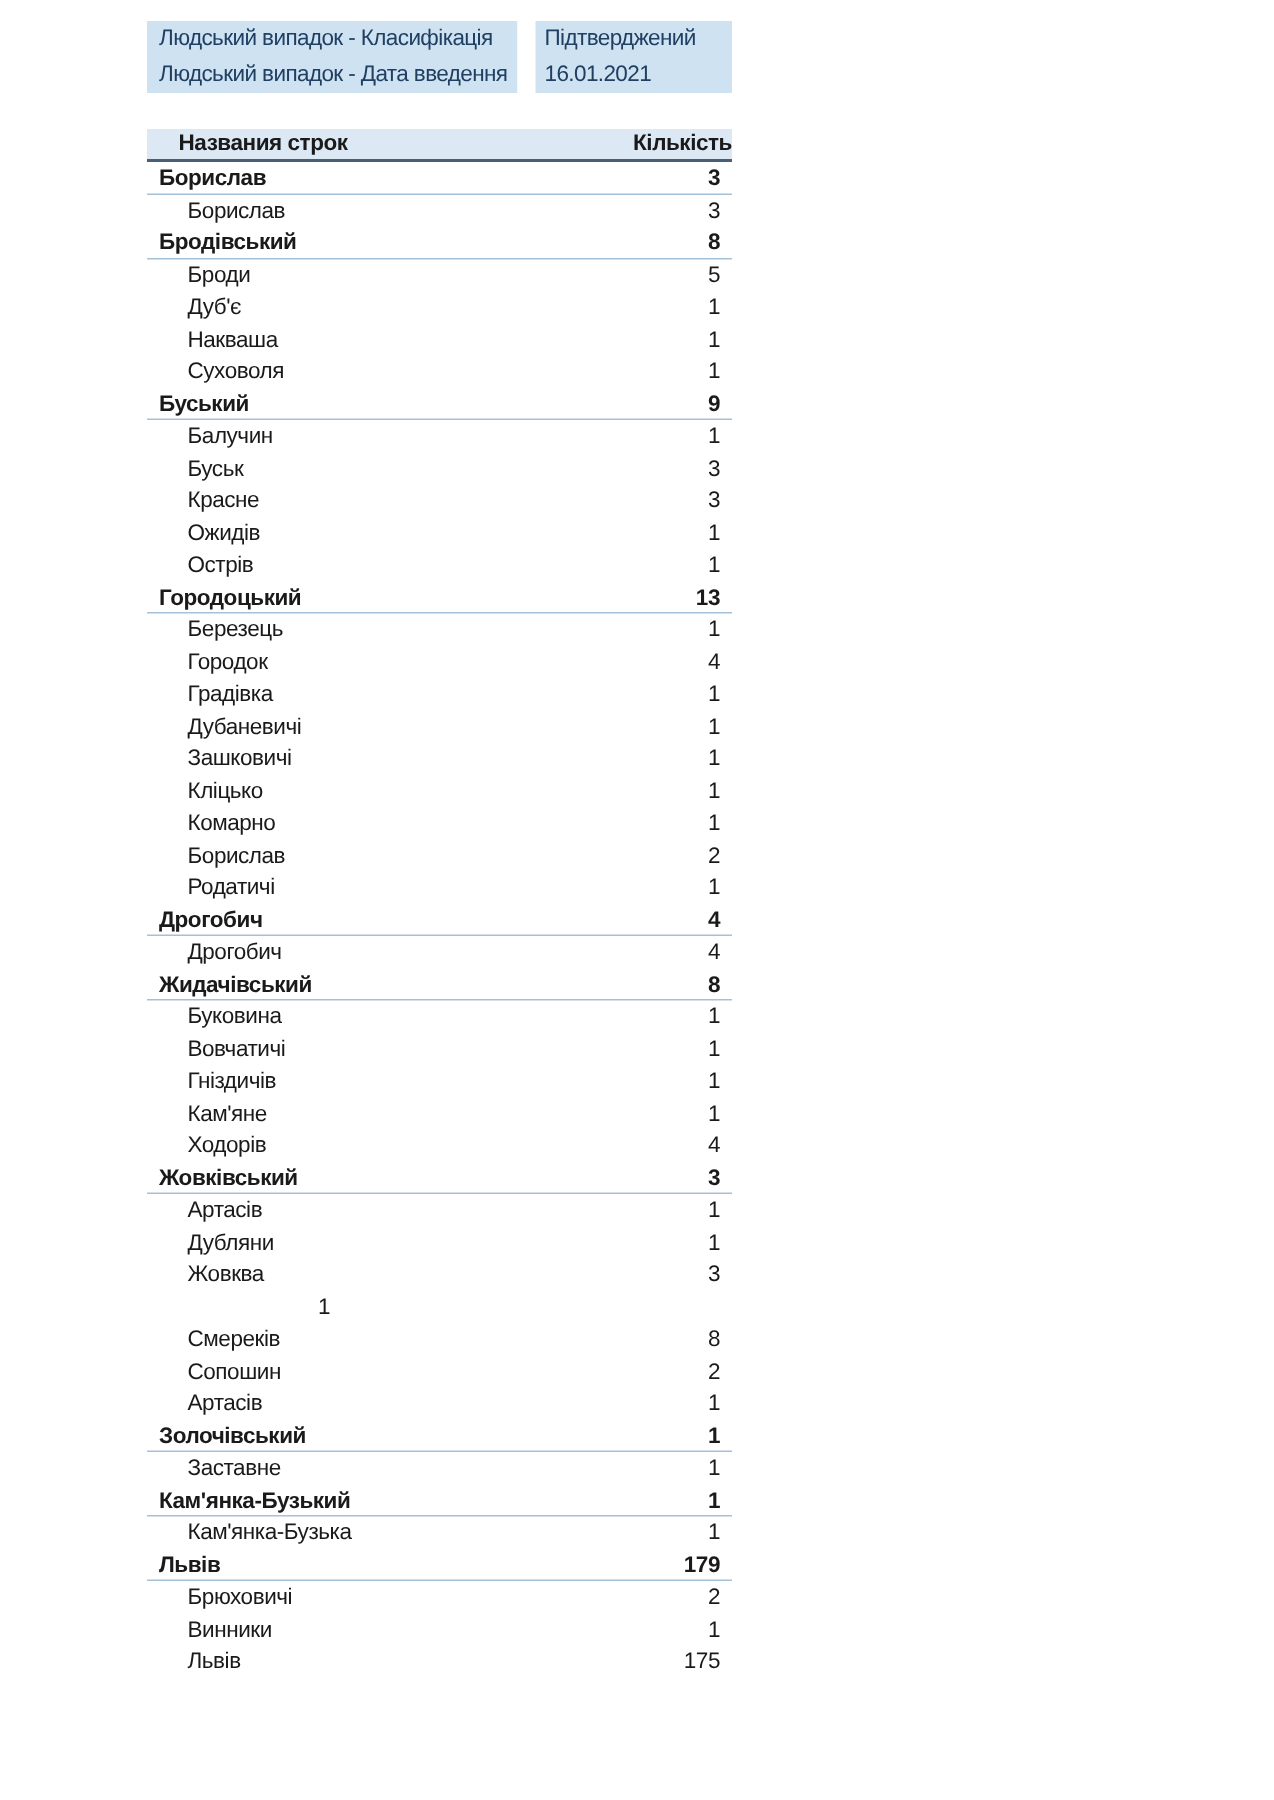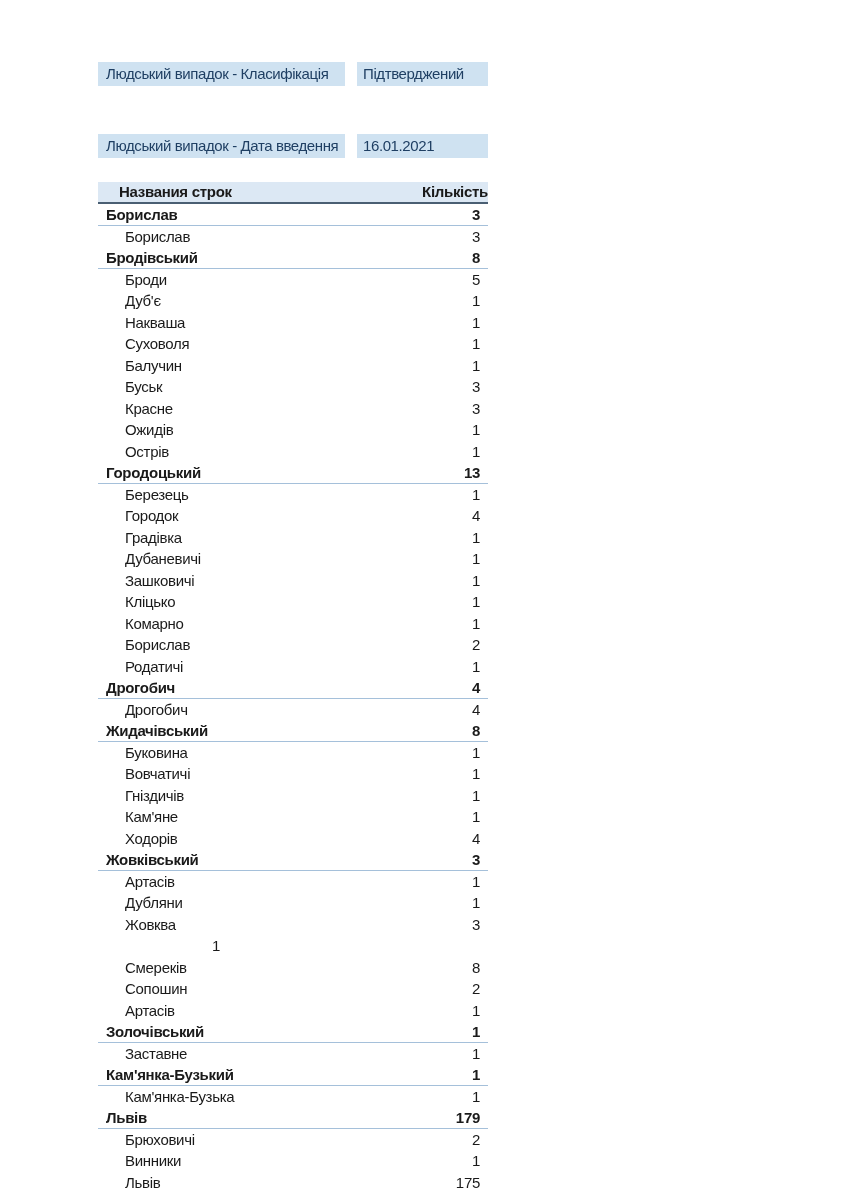--- a/index.html
+++ b/index.html
@@ -5,21 +5,21 @@
   html, body { margin:0; padding:0; }
   body {
     width:849px; height:1200px; background:#ffffff; position:relative;
     font-family:"Liberation Sans", sans-serif;
     -webkit-font-smoothing:antialiased;
   }
   .content { position:absolute; left:98px; top:14px; width:390px; }
 
   
   .filter-row { display:flex; height:24px; line-height:24px; font-size:15px;
-    color:var(--filter-text); letter-spacing:-0.4px;margin-top:48px; }
+    color:var(--filter-text); letter-spacing:-0.4px; }
   .filter-label { width:247px; background:var(--filter-bg); padding-left:8px;
     box-sizing:border-box; white-space:nowrap; overflow:visible; }
   .filter-gap { width:12px; background:#ffffff; }
   .filter-value { flex:1; background:var(--filter-bg); padding-left:6px;
     box-sizing:border-box; white-space:nowrap; }
 
   .spacer { height:24px; }
 
   
   .thead { display:flex; height:22px; line-height:20px; background:var(--header-bg);
@@ -83,20 +83,24 @@
           <div class="count">1</div>
         </div>
         <div class="row item">
           <div class="name">Накваша</div>
           <div class="count">1</div>
         </div>
         <div class="row item">
           <div class="name">Суховоля</div>
           <div class="count">1</div>
         </div>
+        <div class="row group">
+          <div class="name">Буський</div>
+          <div class="count">9</div>
+        </div>
         <div class="row item">
           <div class="name">Балучин</div>
           <div class="count">1</div>
         </div>
         <div class="row item">
           <div class="name">Буськ</div>
           <div class="count">3</div>
         </div>
         <div class="row item">
           <div class="name">Красне</div>

